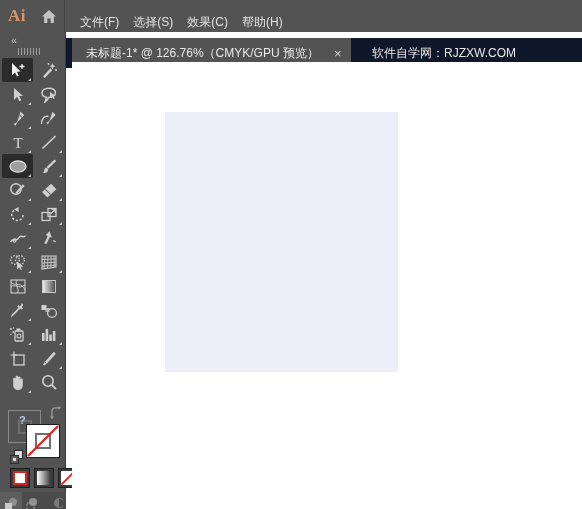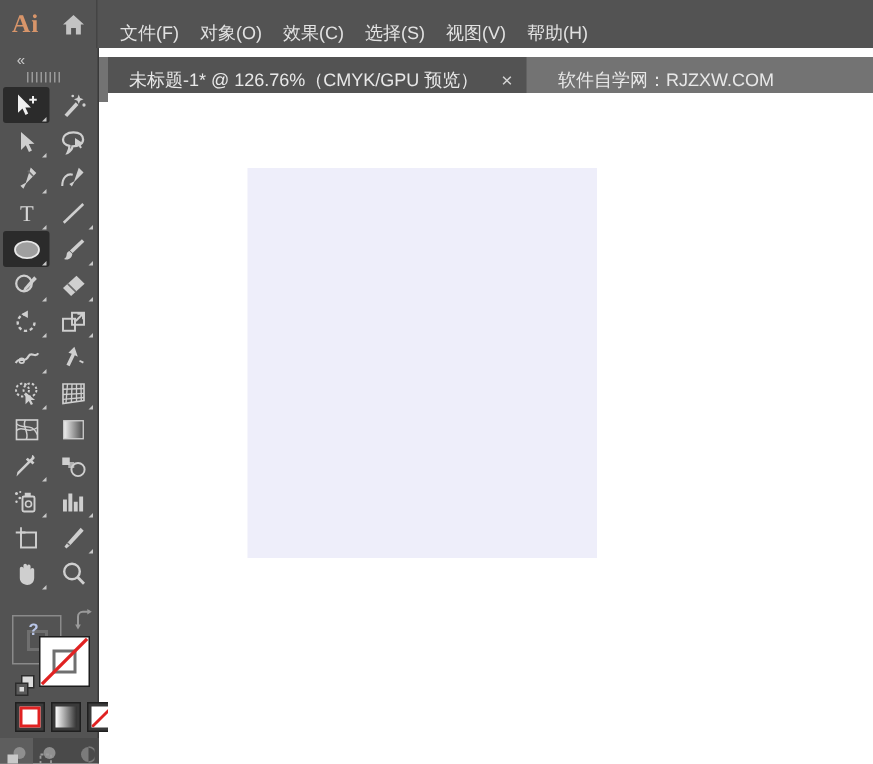--- a/index.html
+++ b/index.html
@@ -65,21 +65,21 @@
     white-space: nowrap;
     cursor: default;
     margin-top: 11px;
   }
 
   
   #tabbar {
     position: absolute;
     left: 0; top: 38px;
     width: 582px; height: 30px;
-    background: #737373;
+    background: #0f172a;
   }
   #doc-tab {
     position: absolute;
     left: 72px; top: 0;
     height: 30px;
     background: #535353;
     display: flex;
     align-items: center;
     padding: 0 0 0 14px;
     box-sizing: border-box;
@@ -317,24 +317,22 @@
 
   <div id="menubar">
     <div id="ai-logo">Ai</div>
     <div id="home-btn">
       <svg width="16" height="15" viewBox="0 0 16 15" aria-hidden="true">
         <path d="M8 1 L15 7.4 L12.9 7.4 L12.9 14 L9.6 14 L9.6 9.6 L6.4 9.6 L6.4 14 L3.1 14 L3.1 7.4 L1 7.4 Z" fill="#c3c3c3"></path>
       </svg>
     </div>
     <div id="menu-divider"></div>
     <div class="menu-item">文件(F)</div>
-    <div class="menu-item">对象(O)</div>
+    <div class="menu-item">选择(S)</div>
     <div class="menu-item">效果(C)</div>
-    <div class="menu-item">选择(S)</div>
-    <div class="menu-item">视图(V)</div>
     <div class="menu-item">帮助(H)</div>
   </div>
 
   <div id="tabbar">
     <div id="doc-tab">
       <span id="doc-tab-label">未标题-1* @ 126.76%（CMYK/GPU 预览）</span>
       <span id="doc-tab-close">×</span>
     </div>
     <div id="watermark">软件自学网：RJZXW.COM</div>
   </div>

